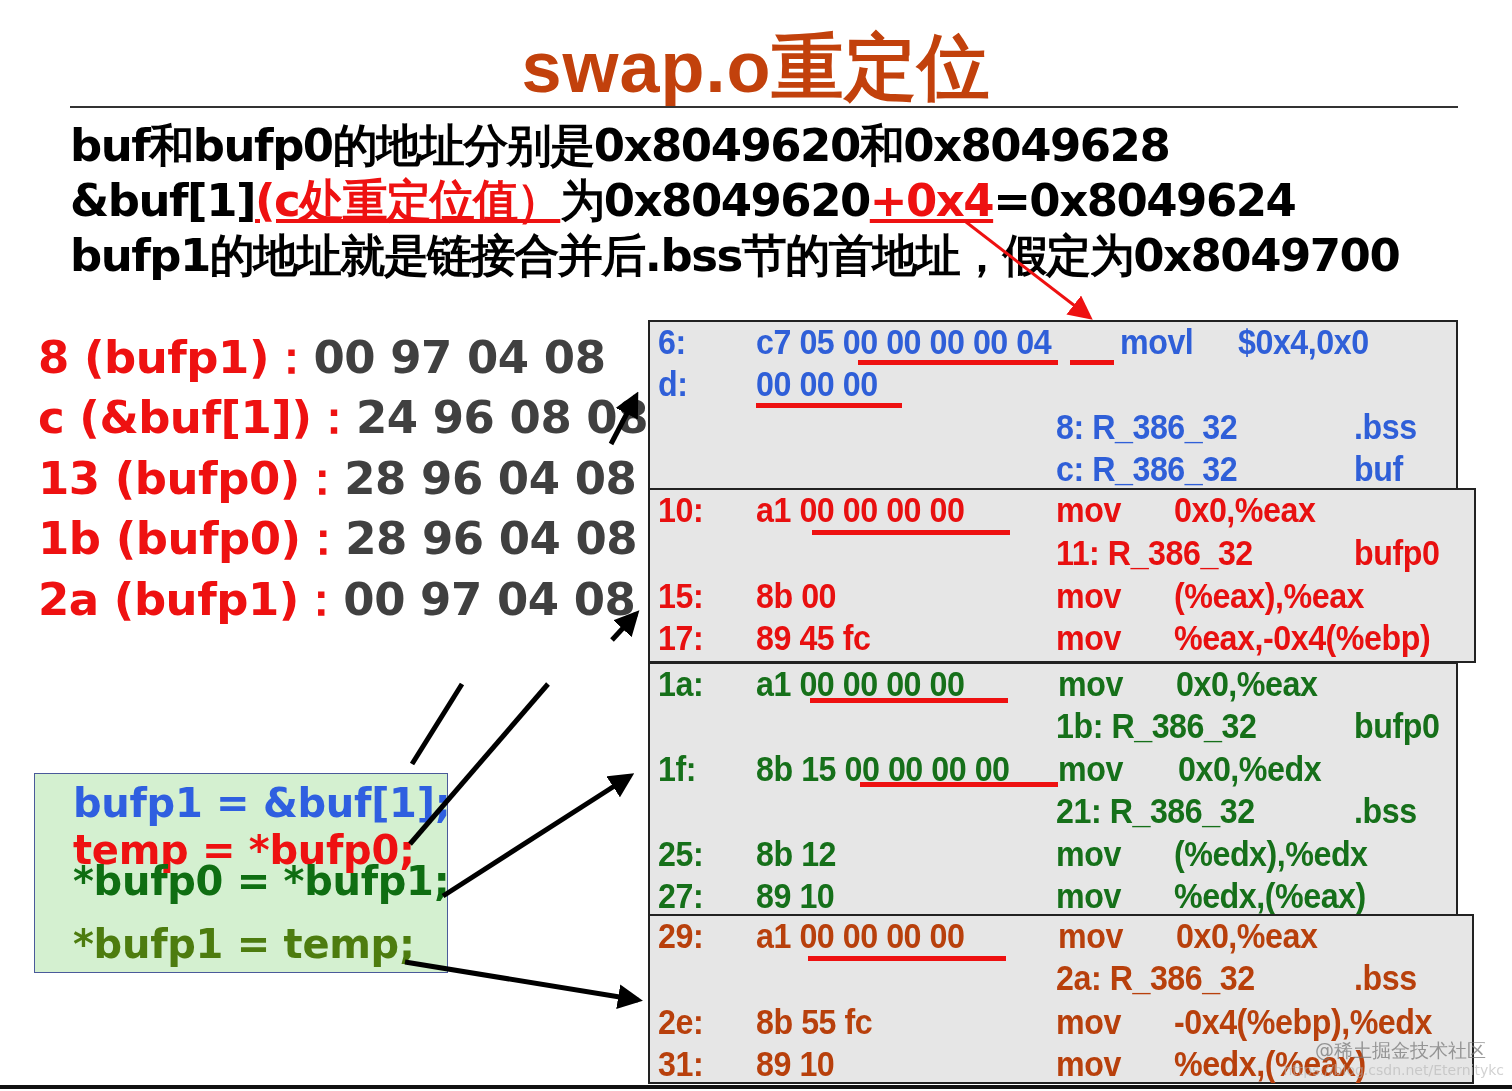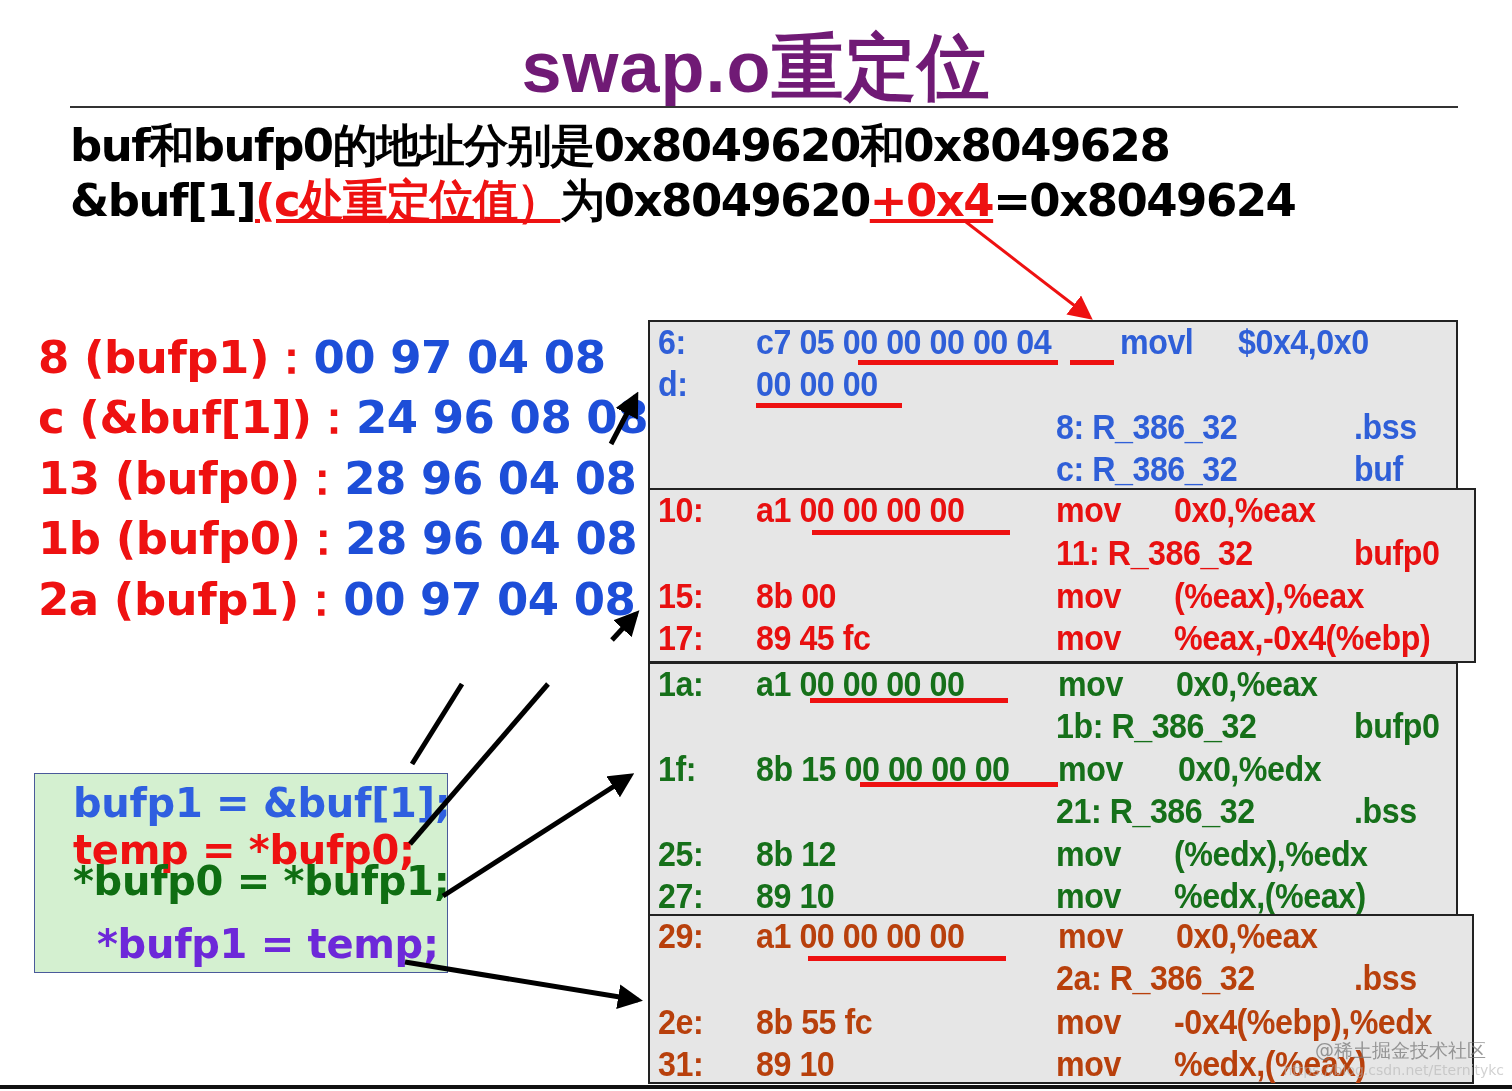--- a/index.html
+++ b/index.html
@@ -1,46 +1,47 @@
 <!DOCTYPE html>
 <html><head>
 <meta charset="utf-8">
 <style>
   html, body { margin:0; padding:0; }
   body { width:1512px; height:1091px; background:#ffffff; position:relative; overflow:hidden;
          font-family:"Liberation Sans", "DejaVu Sans", sans-serif; }
   .abs { position:absolute; }
-  .title { left:0; width:1512px; top:22px; text-align:center; font-size:72px; font-weight:bold; color:#701a75; line-height:90px; letter-spacing:1px; }
+  .title { left:0; width:1512px; top:22px; text-align:center; font-size:72px; font-weight:bold; color:#c2410c; line-height:90px; letter-spacing:1px; }
   .title-rule { left:70px; width:1388px; top:106px; height:2px; background:#333; }
   .intro { left:70px; top:118px; font-size:45px; font-weight:bold; color:#000; line-height:55px; font-family:"DejaVu Sans", sans-serif; letter-spacing:-1.5px; white-space:nowrap; }
   .intro .red { color:#ee1111;text-decoration:underline; }
   .reloc-list { left:38px; top:328px; font-family:"DejaVu Sans", sans-serif; font-weight:bold; font-size:45px; line-height:60.4px; white-space:nowrap; letter-spacing:-0.5px; }
   .reloc-list .k { color:#ee1111; }
-  .reloc-list .v { color:#1d4ed8; }
+  .reloc-list .v { color:#404040; }
   .code-box { left:34px; top:773px; width:414px; height:200px; background:#d4f0d0; border:1.5px solid #4a5a9a; box-sizing:border-box; }
   .code-box .ln { position:absolute; left:38px; font-family:"DejaVu Sans", sans-serif; font-weight:bold; font-size:40px; white-space:nowrap; letter-spacing:-0.3px; }
-  .c-blue { color:#2f5fe0; } .c-red { color:#ee1111; } .c-green { color:#0f6e12; } .c-brown { color:#6d28d9;margin-left:24px; }
+  .c-blue { color:#2f5fe0; } .c-red { color:#ee1111; } .c-green { color:#0f6e12; } .c-brown { color:#4d7c0f; }
   .asm { background:#e6e6e6; border:2px solid #222; box-sizing:border-box; }
   .asm .row { position:absolute; font-weight:bold; font-size:35px; white-space:nowrap; letter-spacing:-0.5px; font-family:"Liberation Sans", sans-serif; transform:scaleX(0.92); transform-origin:left; }
   .ul { position:absolute; height:5px; background:#ee1111; }
   .blue { color:#2f5fd8; } .red { color:#e81010; } .green { color:#16701a; } .brown { color:#b8400c; }
   .watermark { right:26px; top:1038px; font-size:19px; color:rgba(120,120,120,0.75); font-family:"DejaVu Sans", sans-serif; }
   .watermark2 { right:8px; top:1062px; font-size:14px; color:rgba(180,180,180,0.6); font-family:"DejaVu Sans", sans-serif; }
   .bottom-rule { left:0; top:1085px; width:1512px; height:4px; background:#111; }
   svg.arrows { position:absolute; left:0; top:0; pointer-events:none; }
 </style>
 </head>
 <body>
 
 <div class="abs title">swap.o重定位</div>
 <div class="abs title-rule"></div>
 
 <div class="abs intro">
   <div>buf和bufp0的地址分别是0x8049620和0x8049628</div>
   <div><span>&amp;buf[1]</span><span class="red">(c处重定位值）</span><span>为0x8049620</span><span class="red">+0x4</span><span>=0x8049624</span></div>
+  <div>bufp1的地址就是链接合并后.bss节的首地址，假定为0x8049700</div>
 </div>
 
 <div class="abs reloc-list">
   <div><span class="k">8 (bufp1)：</span><span class="v">00 97 04 08</span></div>
   <div><span class="k">c (&amp;buf[1])：</span><span class="v">24 96 08 08</span></div>
   <div><span class="k">13 (bufp0)：</span><span class="v">28 96 04 08</span></div>
   <div><span class="k">1b (bufp0)：</span><span class="v">28 96 04 08</span></div>
   <div><span class="k">2a (bufp1)：</span><span class="v">00 97 04 08</span></div>
 </div>
 

